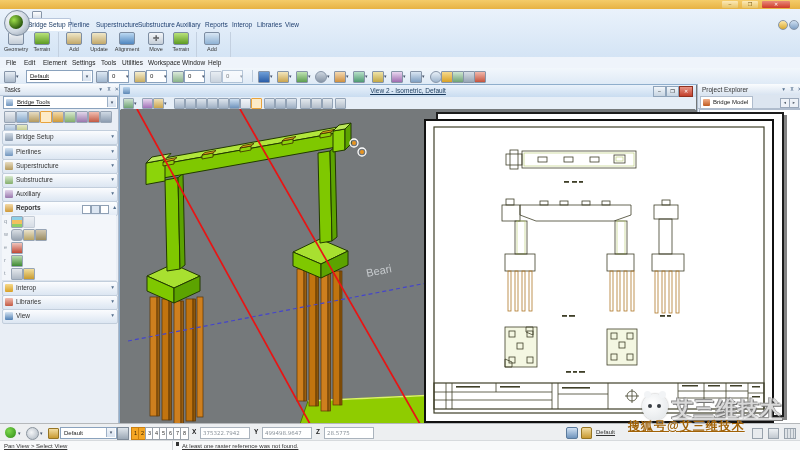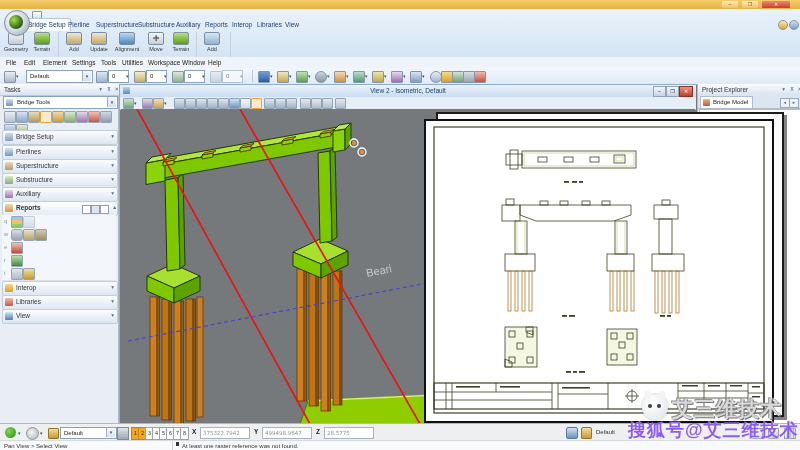--- a/index.html
+++ b/index.html
@@ -1,20 +1,20 @@
 <!DOCTYPE html>
 <html><head>
 <meta charset="utf-8">
 <style>
   html,body{margin:0;padding:0;background:#888;}
   #root{position:relative;width:800px;height:450px;overflow:hidden;
         font-family:"Liberation Sans",sans-serif;font-size:7px;color:#222;
         background:#E9EEF5;user-select:none;}
   .abs{position:absolute;}
-  .tt{white-space:nowrap;}
+  .tt{white-space:nowrap;text-decoration:underline;}
   
   .titlebar{left:0;top:0;width:800px;height:9px;background:linear-gradient(#F4CC6A,#E7B244);}
   .winbtn{top:1px;height:7px;font-size:5px;line-height:7px;text-align:center;color:#7a5a10;border-radius:1px;}
   
   .ribbon{left:0;top:9px;width:800px;height:48px;background:linear-gradient(#EAF2FB,#D4E4F5);border-bottom:1px solid #B9C8DB;}
   .tab{position:absolute;top:10px;height:12px;line-height:12px;padding:0 4px;color:#1F3F6F;font-size:6.5px;}
   .tab.active{background:#FDFEFF;border:1px solid #B8C6DC;border-bottom:none;border-radius:2px 2px 0 0;color:#15355f;top:9px;}
   .rbtn{position:absolute;top:23px;width:24px;height:24px;text-align:center;}
   .rbtn .ric{display:block;margin:0 auto;width:14px;height:11px;border:1px solid #7d8da2;border-radius:2px;}
   .rbtn .rlb{display:block;font-size:5.5px;color:#333;margin-top:1px;}
@@ -54,21 +54,21 @@
   .vtog{position:absolute;top:3px;width:7px;height:11px;border:1px solid #9aa2ab;background:#fff;
         font-size:5.5px;text-align:center;line-height:11px;color:#333;}
   .vtog.on{background:#F5A623;border-color:#C97F10;color:#3a2500;}
   .cfield{position:absolute;top:3px;height:10px;background:#fff;border:1px solid #aab3bd;font-size:5.5px;line-height:10px;
           color:#8a929a;padding-left:2px;font-family:"DejaVu Sans",sans-serif;}
   .clabel{position:absolute;top:4px;font-size:6.5px;font-weight:bold;color:#222;}
   
   .wm{z-index:9;pointer-events:none;}
   .wmbrand{font-size:21px;font-weight:bold;color:rgba(255,255,255,0.75);
            text-shadow:0 0 1px #666,1px 1px 0 #777,-1px -1px 0 #999;letter-spacing:1px;}
-  .wmaccount{font-size:18px;font-weight:bold;color:#8b5cf6;letter-spacing:1px;
+  .wmaccount{font-size:12px;font-weight:bold;color:#a16207;letter-spacing:1px;
              text-shadow:1px 1px 0 rgba(255,255,255,0.5);}
 </style>
 </head>
 <body>
 
 <div id="root">
 
   <div class="abs titlebar">
     <div class="abs winbtn" style="left:722px;width:16px;background:linear-gradient(#FBE9B8,#E9C465);">–</div>
     <div class="abs winbtn" style="left:742px;width:16px;background:linear-gradient(#FBE9B8,#E9C465);">❐</div>

